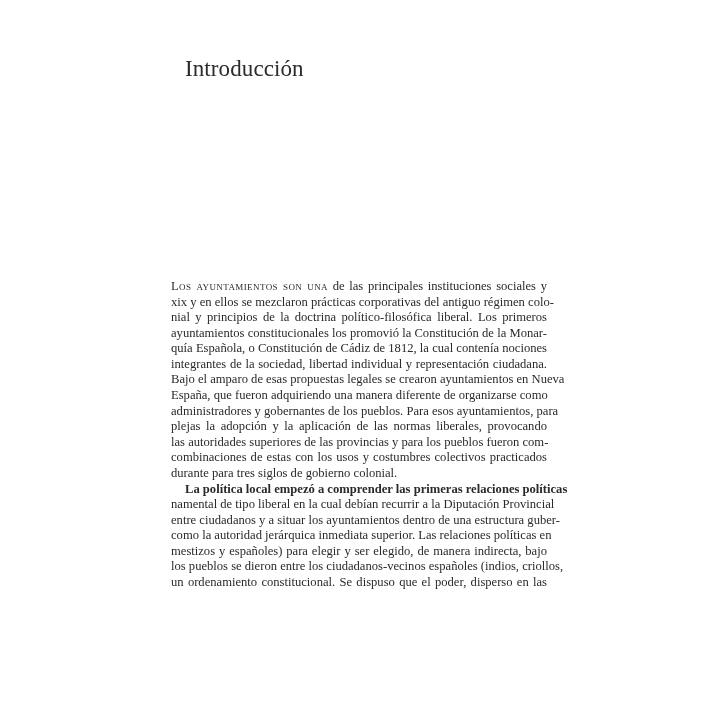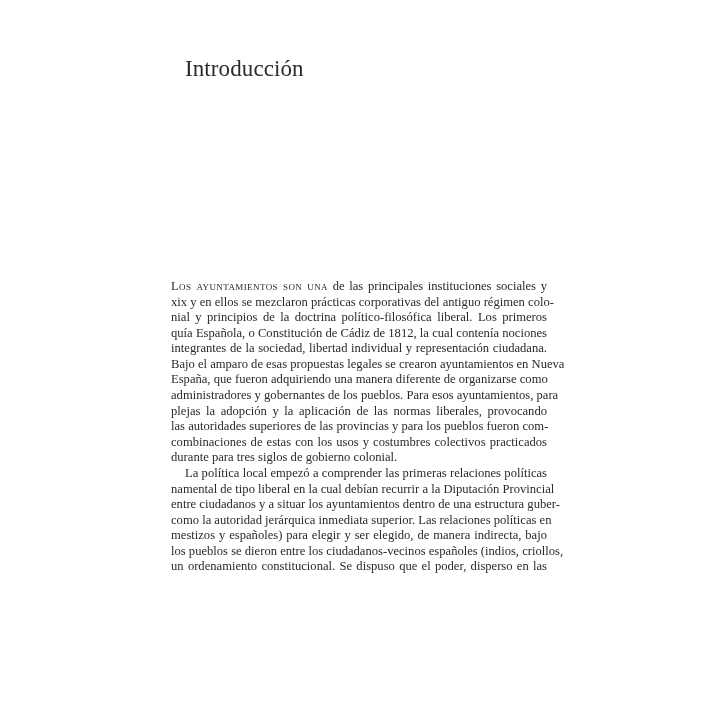--- a/index.html
+++ b/index.html
@@ -17,33 +17,34 @@
     }
     .body-text {
       position: absolute; left: 171px; top: 279px; width: 376px;
       font-size: 12.6px; line-height: 15.58px;
     }
     .line {
       display: block; white-space: nowrap; text-align: justify;
       text-align-last: justify; height: 15.58px; overflow: visible;
     }
     .line.last { text-align-last: left; }
-    .line.indent { padding-left: 14px; }
+    .line.indent { padding-left: 14px; font-weight: bold; }
     .sc { font-variant: small-caps; letter-spacing: 0.4px; }
   </style>
 </head>
 <body>
 
 <div class="page">
   <h1 class="chapter-title">Introducción</h1>
 
   <div class="body-text">
     <span class="line"><span class="sc">Los ayuntamientos son una</span><span> de las principales instituciones sociales y</span></span>
     <span class="line">xix y en ellos se mezclaron prácticas corporativas del antiguo régimen colo-</span>
     <span class="line">nial y principios de la doctrina político-filosófica liberal. Los primeros</span>
+    <span class="line">ayuntamientos constitucionales los promovió la Constitución de la Monar-</span>
     <span class="line">quía Española, o Constitución de Cádiz de 1812, la cual contenía nociones</span>
     <span class="line">integrantes de la sociedad, libertad individual y representación ciudadana.</span>
     <span class="line">Bajo el amparo de esas propuestas legales se crearon ayuntamientos en Nueva</span>
     <span class="line">España, que fueron adquiriendo una manera diferente de organizarse como</span>
     <span class="line">administradores y gobernantes de los pueblos. Para esos ayuntamientos, para</span>
     <span class="line">plejas la adopción y la aplicación de las normas liberales, provocando</span>
     <span class="line">las autoridades superiores de las provincias y para los pueblos fueron com-</span>
     <span class="line">combinaciones de estas con los usos y costumbres colectivos practicados</span>
     <span class="line last">durante para tres siglos de gobierno colonial.</span>
     <span class="line indent">La política local empezó a comprender las primeras relaciones políticas</span>

